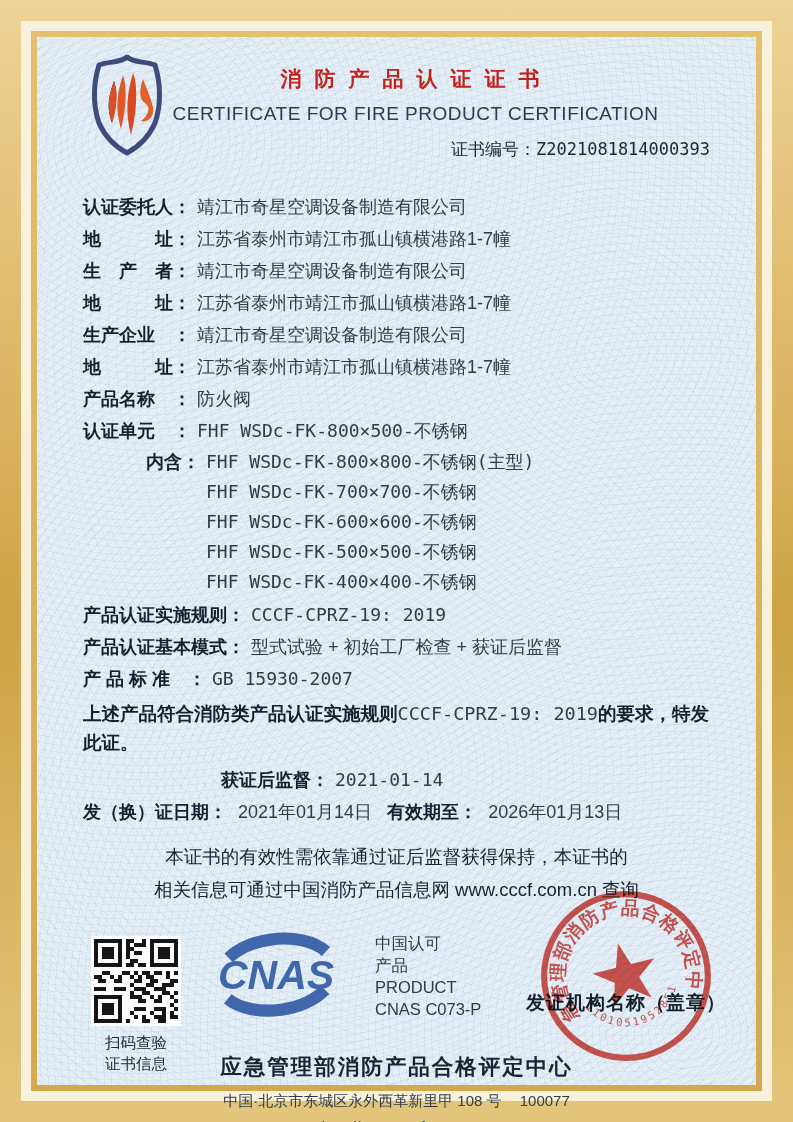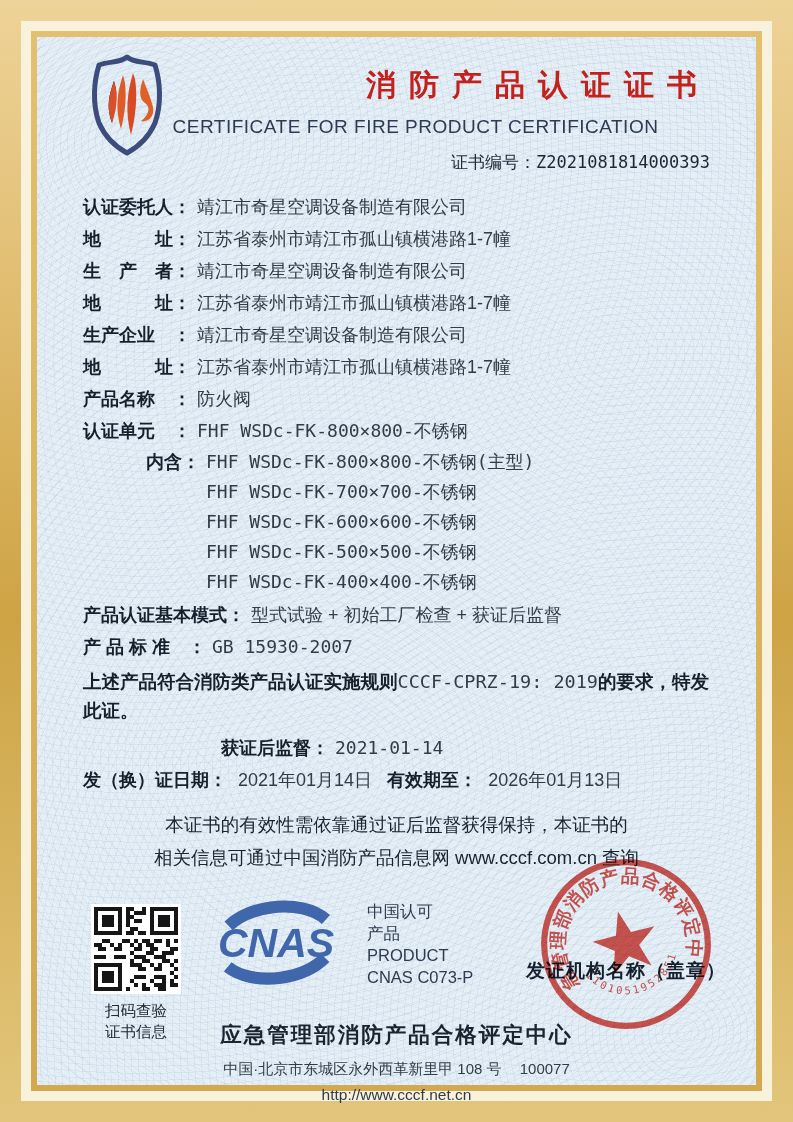--- a/index.html
+++ b/index.html
@@ -12,21 +12,21 @@
   .paper{position:absolute;inset:37px;background-color:#e6eff6;
     background-image:
       repeating-radial-gradient(circle at 15% 10%, rgba(150,185,215,.18) 0 1px, transparent 1px 7px),
       repeating-radial-gradient(circle at 80% 30%, rgba(150,185,215,.15) 0 1px, transparent 1px 9px),
       repeating-radial-gradient(circle at 40% 70%, rgba(150,185,215,.15) 0 1px, transparent 1px 8px),
       repeating-radial-gradient(circle at 90% 95%, rgba(150,185,215,.18) 0 1px, transparent 1px 7px);
     padding:8px 46px 0 46px;box-sizing:border-box;}
   
   .hdr{position:relative;height:132px;}
   .logo{position:absolute;left:4px;top:8px;width:80px;height:104px;}
-  .title{margin:0;padding:20px 0 0 40px;text-align:right;font-size:30px;font-weight:bold;
+  .title{margin:0;padding:20px 0 0 40px;text-align:center;font-size:21px;font-weight:bold;
          letter-spacing:13px;color:#c3211c;}
   .subtitle{margin:10px 0 0 0;padding-left:38px;text-align:center;font-size:19px;
             color:#2e3a52;letter-spacing:.5px;}
   .certno{margin-top:13px;text-align:right;font-size:17px;color:#1d2634;}
   .mono{font-family:"DejaVu Sans Mono","Liberation Mono",monospace;}
   
   .rows{margin-top:14px;}
   .row{display:flex;line-height:32px;font-size:18px;}
   .lbl{font-weight:bold;color:#161f2c;white-space:pre;flex:none;}
   .val{color:#333b47;margin-left:6px;white-space:pre;}
@@ -44,21 +44,21 @@
   .bottom{position:relative;margin-top:8px;height:170px;}
   .qr{position:absolute;left:8px;top:22px;width:90px;height:90px;background:#fff;padding:3px;box-sizing:border-box;}
   .qr-grid{position:relative;display:grid;grid-template-columns:repeat(21,4px);grid-template-rows:repeat(21,4px);}
   .qr-grid i{background:#161616;}
   .fnd{position:absolute;width:20px;height:20px;border:4px solid #161616;background:#fff;}
   .fnd::after{content:"";position:absolute;inset:4px;background:#161616;}
   .fnd.tl{left:0;top:0}.fnd.tr{right:0;top:0}.fnd.bl{left:0;bottom:0}
   .qr-cap{position:absolute;left:2px;top:118px;width:102px;text-align:center;font-size:15.5px;
           line-height:21px;color:#232b36;}
   .cnas-logo{position:absolute;left:124px;top:14px;width:140px;height:94px;}
-  .cnas-txt{position:absolute;left:284px;top:18px;font-size:16.5px;line-height:22px;color:#2e3a4e;}
+  .cnas-txt{position:absolute;left:292px;top:18px;font-size:16.5px;line-height:22px;color:#2e3a4e;}
   .behind{position:absolute;left:443px;top:76px;z-index:1;font-weight:bold;font-size:19px;
           letter-spacing:1px;color:#15202e;white-space:nowrap;}
   .stamp{position:absolute;left:455px;top:-26px;width:176px;height:176px;z-index:2;
          mix-blend-mode:multiply;opacity:.9;transform:rotate(-14deg);}
   .orgname{position:absolute;left:0;right:0;top:138px;text-align:center;font-weight:bold;
            font-size:21.5px;color:#1a2330;letter-spacing:2px;}
   .addr{margin-top:8px;text-align:center;font-size:15px;color:#333b47;}
   .addr .postal{margin-left:14px;}
   .url{margin-top:7px;text-align:center;font-size:15.5px;color:#2e3a4e;}
 </style>
@@ -111,36 +111,40 @@
       <div class="row">
         <span class="lbl">地　　　址：</span>
         <span class="val">江苏省泰州市靖江市孤山镇横港路1-7幢</span>
       </div>
       <div class="row">
         <span class="lbl">产品名称　：</span>
         <span class="val">防火阀</span>
       </div>
       <div class="row">
         <span class="lbl">认证单元　：</span>
-        <span class="val mono">FHF WSDc-FK-800×800-不锈钢</span>
+        <span class="val mono">FHF WSDc-FK-800×500-不锈钢</span>
       </div>
     </div>
 
     <div class="inc">
       <span class="lbl">内含：</span>
       <div class="inc-items mono">
         <div>FHF WSDc-FK-800×800-不锈钢(主型)</div>
         <div>FHF WSDc-FK-700×700-不锈钢</div>
         <div>FHF WSDc-FK-600×600-不锈钢</div>
         <div>FHF WSDc-FK-500×500-不锈钢</div>
         <div>FHF WSDc-FK-400×400-不锈钢</div>
       </div>
     </div>
 
     <div class="rows rules">
+      <div class="row">
+        <span class="lbl">产品认证实施规则：</span>
+        <span class="val mono">CCCF-CPRZ-19: 2019</span>
+      </div>
       <div class="row">
         <span class="lbl">产品认证基本模式：</span>
         <span class="val">型式试验 + 初始工厂检查 + 获证后监督</span>
       </div>
       <div class="row">
         <span class="lbl">产 品 标 准　：</span>
         <span class="val mono">GB 15930-2007</span>
       </div>
     </div>
 

